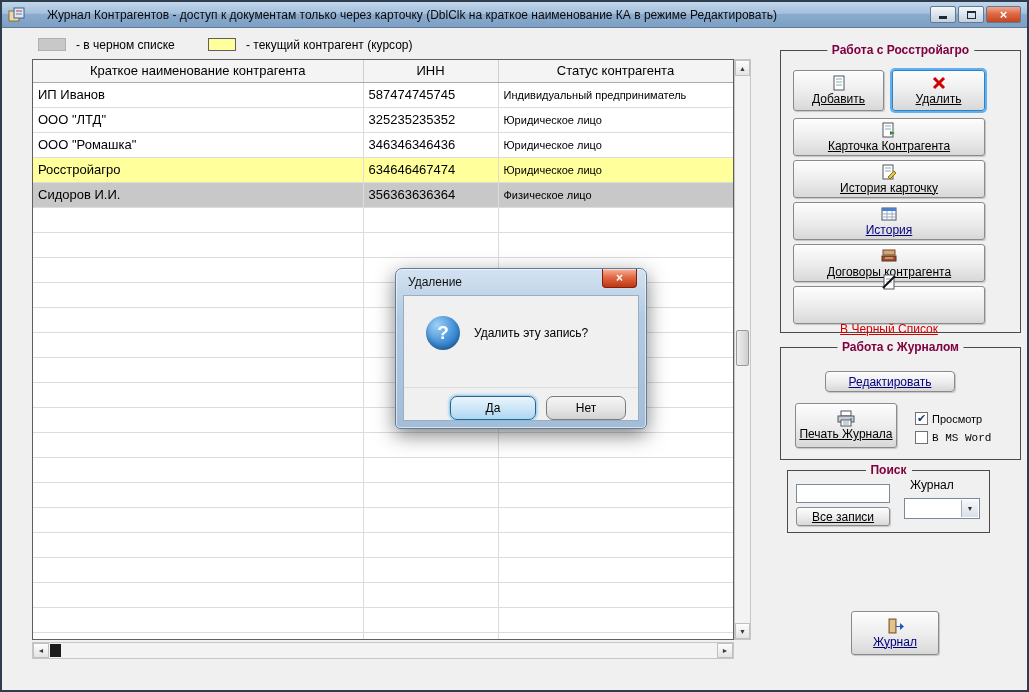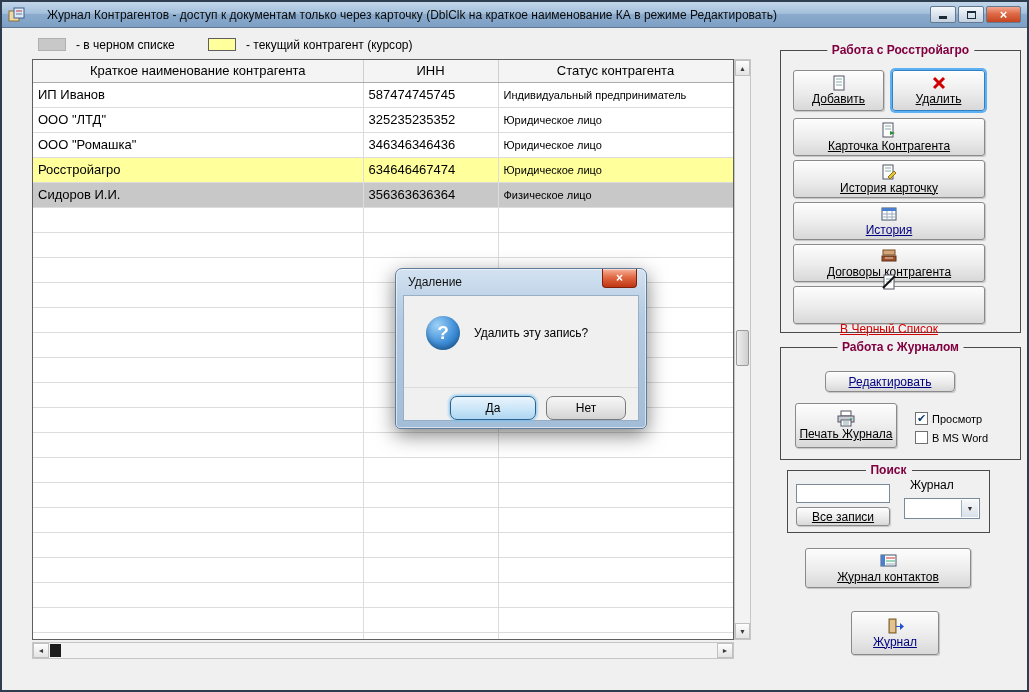--- a/index.html
+++ b/index.html
@@ -87,21 +87,21 @@
   .btn-editcard { left:12px;  top:109px; width:192px; height:38px; }
   .btn-history  { left:12px;  top:151px; width:192px; height:38px; }
   .btn-contracts{ left:12px;  top:193px; width:192px; height:38px; }
   .btn-blacklist{ left:12px;  top:235px; width:192px; height:38px;gap:32px; }
 
   .btn-edit  { left:44px; top:23px; width:130px; height:21px; border-radius:4px; }
   .btn-print { left:14px; top:55px; width:102px; height:45px; }
 
   .checkbox-row { position:absolute; display:flex; align-items:center; gap:4px; }
   .cb-preview { left:134px; top:64px; }
-  .cb-msword  { left:134px; top:83px; }
+  .cb-msword  { left:134px; top:83px;font-family:Liberation Mono, monospace; }
   .checkbox { width:13px; height:13px; background:#fff; border:1px solid #707070;
     display:flex; align-items:center; justify-content:center; }
   .checkbox .check-glyph { display:none; font-size:11px; line-height:11px; color:#14406e; }
   .checkbox.checked .check-glyph { display:block; }
   .cb-label { font-size:11px; }
 
   .search-input { position:absolute; left:8px; top:13px; width:94px; height:19px;
     border:1px solid #7a8a99; background:#fff; font-family:"Liberation Sans",sans-serif;
     font-size:12px; padding:0 3px; }
   .btn-allrecords { left:8px; top:36px; width:94px; height:19px; }
@@ -463,32 +463,20 @@
     <span class="status-label">Журнал</span>
 
     <div class="combo">
       <span class="combo-value"></span>
       <span class="combo-btn">
           <span>▼</span>
         </span>
     </div>
   </div>
 
-  <div class="pbtn btn-contactsj">
-    <span class="pic">
-      <svg width="17" height="13" viewBox="0 0 17 13">
-          <rect x="1" y="1" width="15" height="11" fill="#fff" stroke="#456"></rect>
-          <rect x="1" y="1" width="4" height="11" fill="#4a7fd0"></rect>
-          <line x1="6" y1="4" x2="15" y2="4" stroke="#c33"></line>
-          <line x1="6" y1="7" x2="15" y2="7" stroke="#3a7"></line>
-          <line x1="6" y1="10" x2="15" y2="10" stroke="#9ab"></line>
-        </svg>
-    </span>
-    <span class="lbl">Журнал контактов</span>
-  </div>
 
   <div class="pbtn btn-exit">
     <span class="pic">
       <svg width="17" height="16" viewBox="0 0 17 16">
           <rect x="2" y="1" width="7" height="14" fill="#c8a064" stroke="#7a5c2e"></rect>
           <rect x="3" y="2" width="5" height="12" fill="#e2c28e"></rect>
           <path d="M9 8 h4 v-3 l4 3.5 -4 3.5 v-3 h-4 z" fill="#2255cc"></path>
         </svg>
     </span>
     <span class="lbl navy">Журнал</span>

